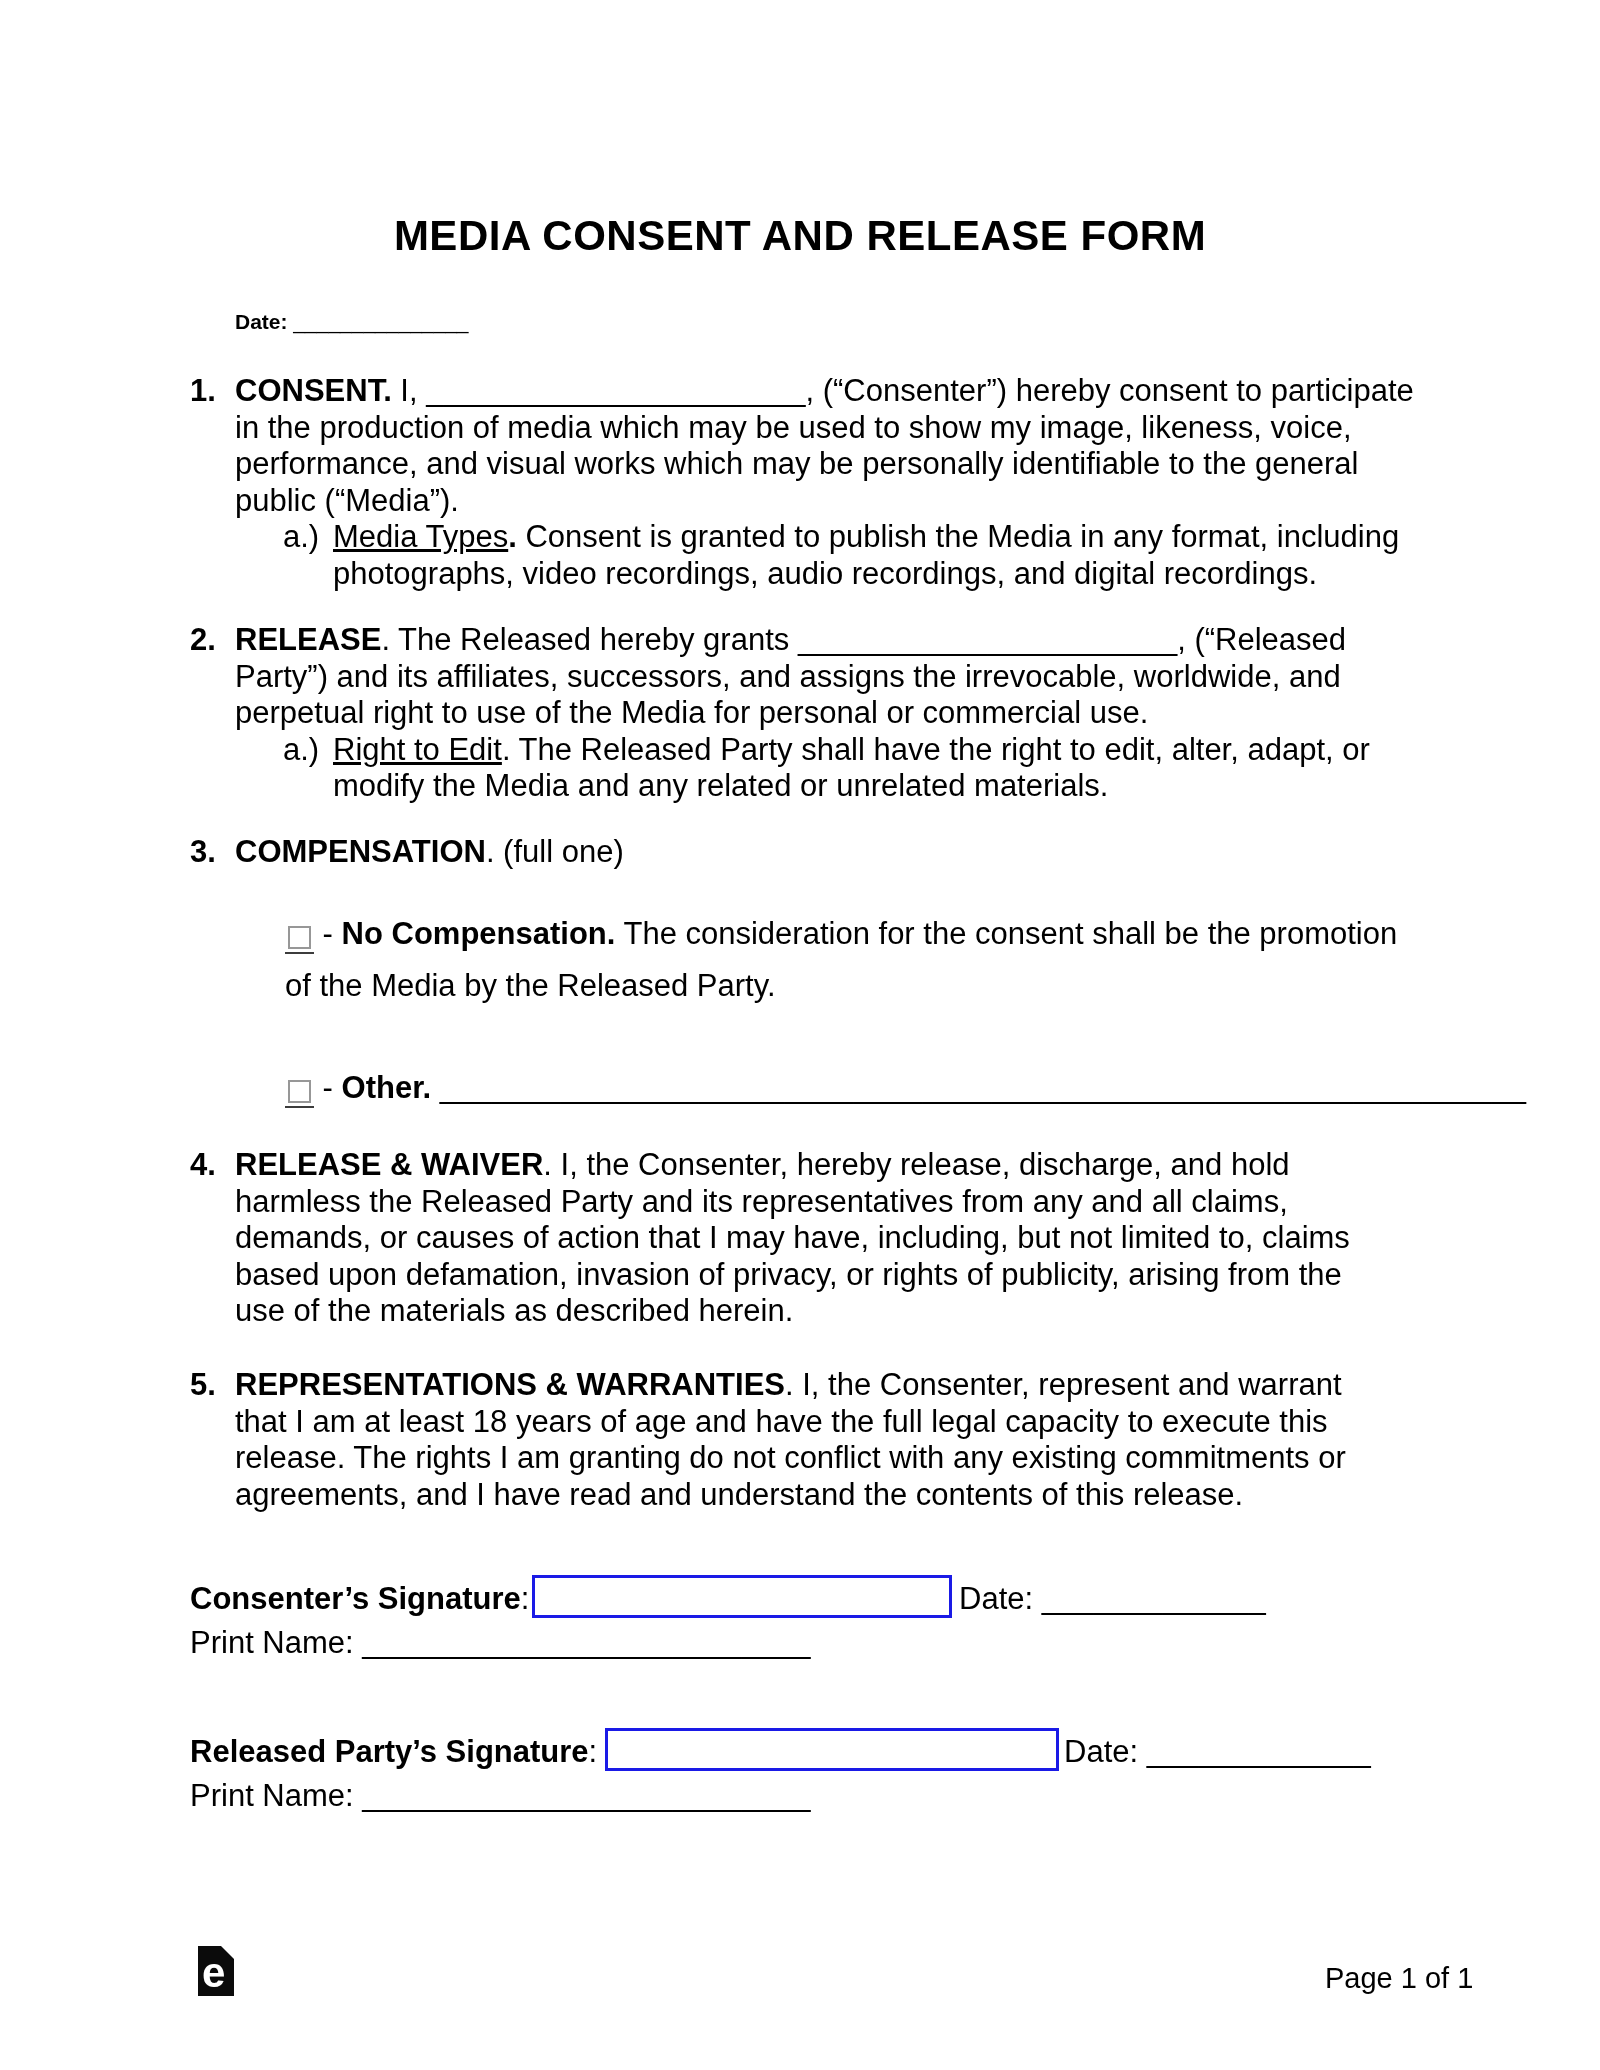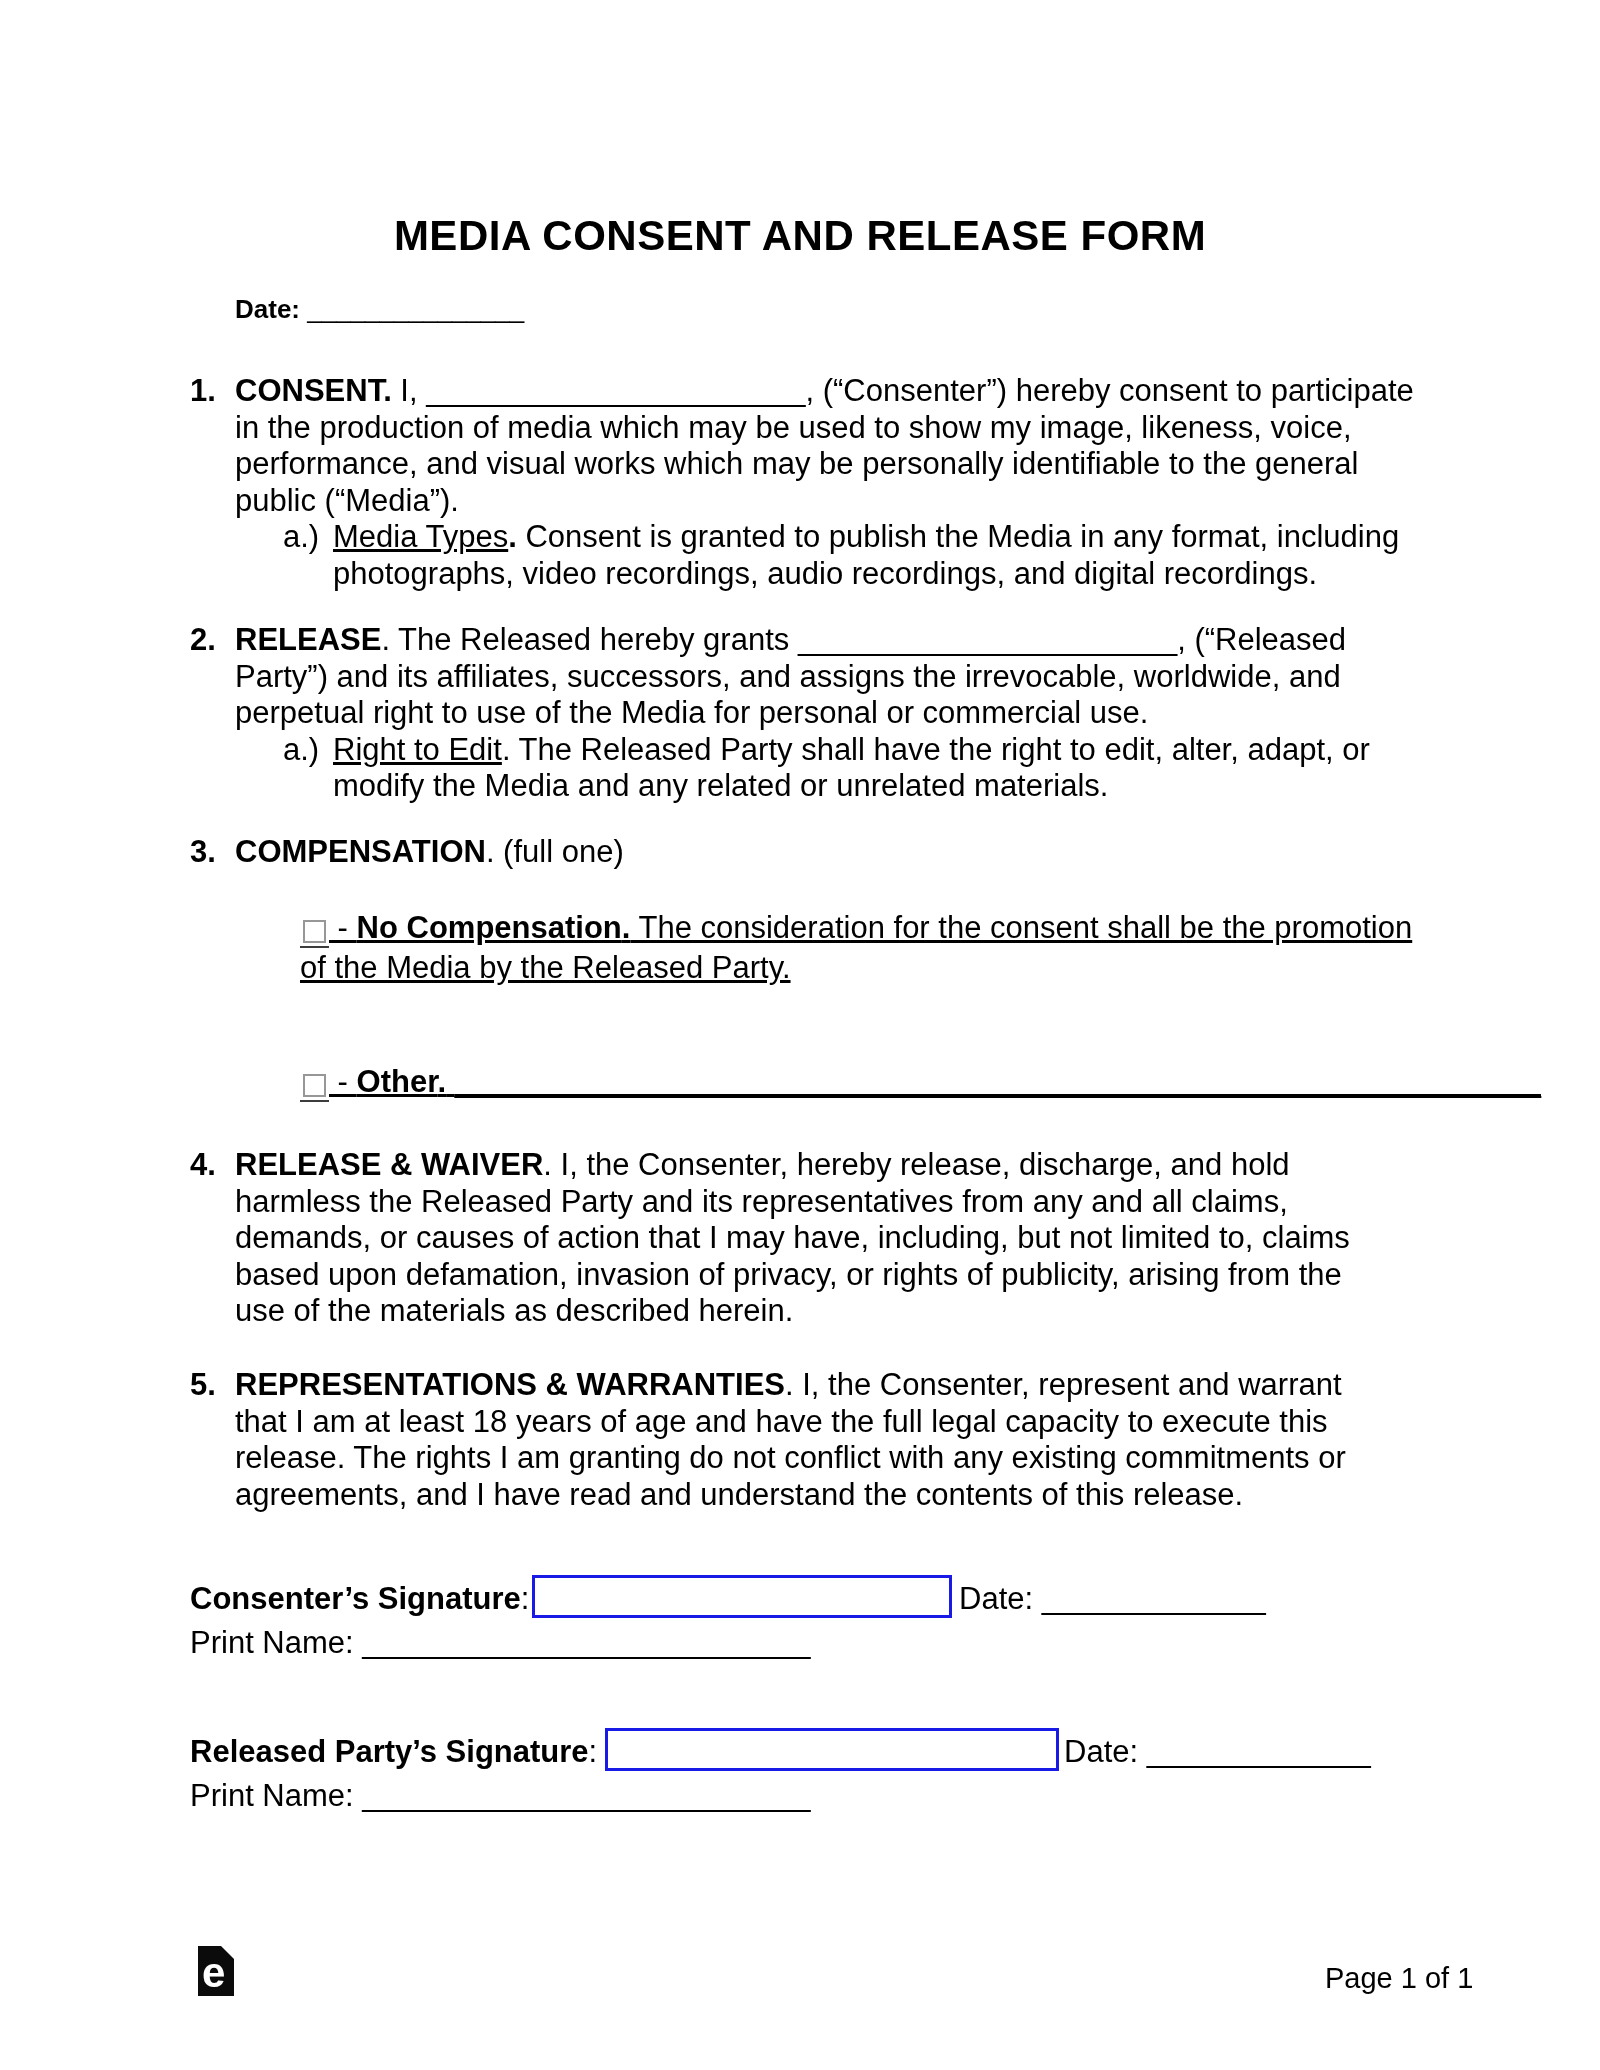--- a/index.html
+++ b/index.html
@@ -4,28 +4,28 @@
 <style>
   html,body{margin:0;padding:0;background:#fff;}
   .page{
     position:relative;width:1600px;height:2070px;background:#ffffff;
     font-family:"Liberation Sans","DejaVu Sans",sans-serif;color:#000;overflow:hidden;margin-top:22px;
   }
   .title{
     position:absolute;top:190px;left:0;width:100%;text-align:center;
     font-size:42px;font-weight:700;white-space:pre;letter-spacing:.5px;
   }
-  .date-top{position:absolute;left:235px;top:269px;font-size:26px;line-height:37px;white-space:pre;}
+  .date-top{position:absolute;left:235px;top:281px;font-size:21px;line-height:37px;white-space:pre;}
   .sec{position:absolute;left:190px;width:1300px;font-size:31px;line-height:36.5px;}
   .num{position:absolute;left:0;top:0;font-weight:700;}
   .sec-body{margin-left:45px;white-space:pre;}
   .sub{position:relative;margin-left:48px;padding-left:50px;}
   .sub-letter{position:absolute;left:0;top:0;}
   u{text-decoration:underline;}
-  .cb-item{position:absolute;left:300px;width:1220px;font-size:31px;line-height:40px;white-space:pre;text-decoration:underline;}
+  .cb-item{position:absolute;left:285px;width:1220px;font-size:31px;line-height:52px;white-space:pre;}
   .cbwrap{display:inline-block;padding:0 3px 3px 3px;border-bottom:2px solid #3c3c3c;vertical-align:-5px;line-height:0;}
   .cbbox{display:inline-block;width:19px;height:19px;border:2px solid var(--checkbox-border,#979797);background:#fff;}
   .sig-label,.sig-text{position:absolute;font-size:31px;line-height:37px;white-space:pre;text-align:right;}
   .sig-box{position:absolute;border:3px solid var(--signature-box,#1a1ae6);background:#fff;box-sizing:border-box;}
   .blank{white-space:pre;}
   .logo{position:absolute;left:198px;top:1924px;width:36px;height:50px;background:#0b0b0b;}
   .logo-fold{position:absolute;top:0;right:0;width:0;height:0;border-style:solid;
     border-width:0 13px 13px 0;border-color:#ffffff #ffffff transparent transparent;}
   .logo-e{position:absolute;left:4px;bottom:2px;color:#ffffff;font-weight:700;font-size:42px;line-height:1;
     font-family:"Liberation Sans","DejaVu Sans",sans-serif;}

